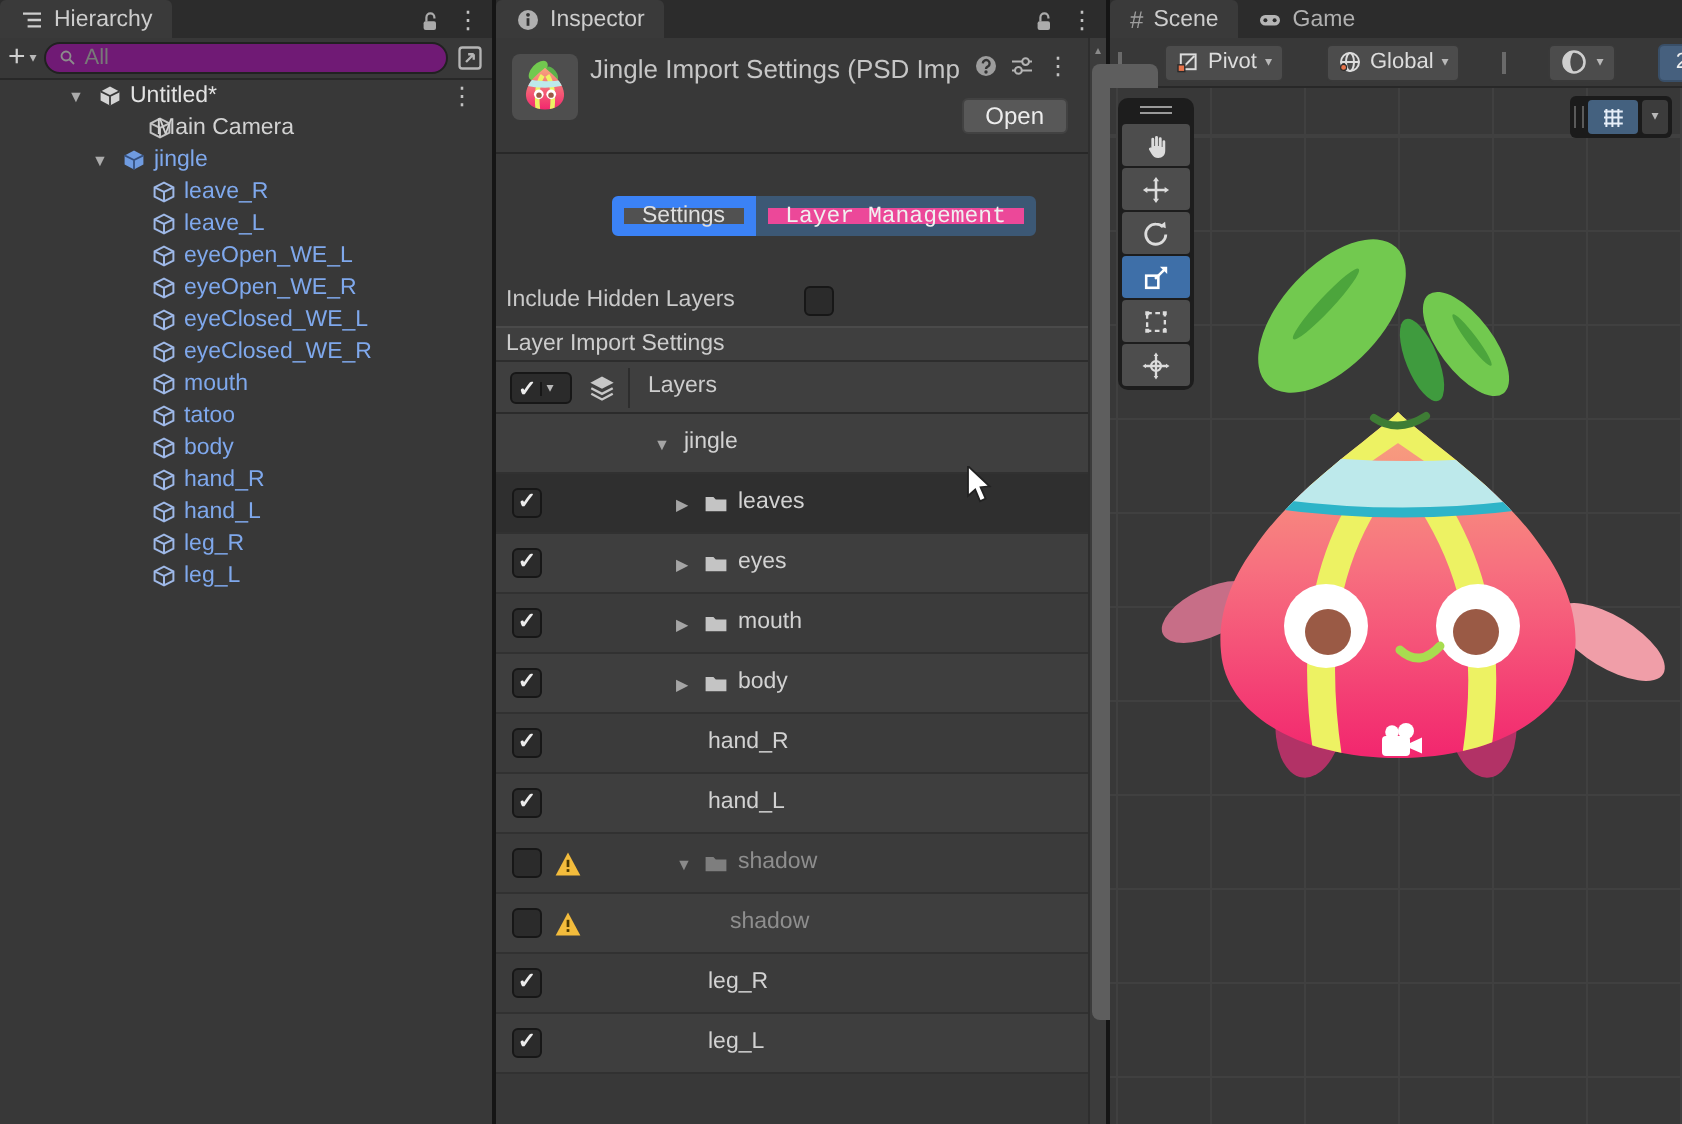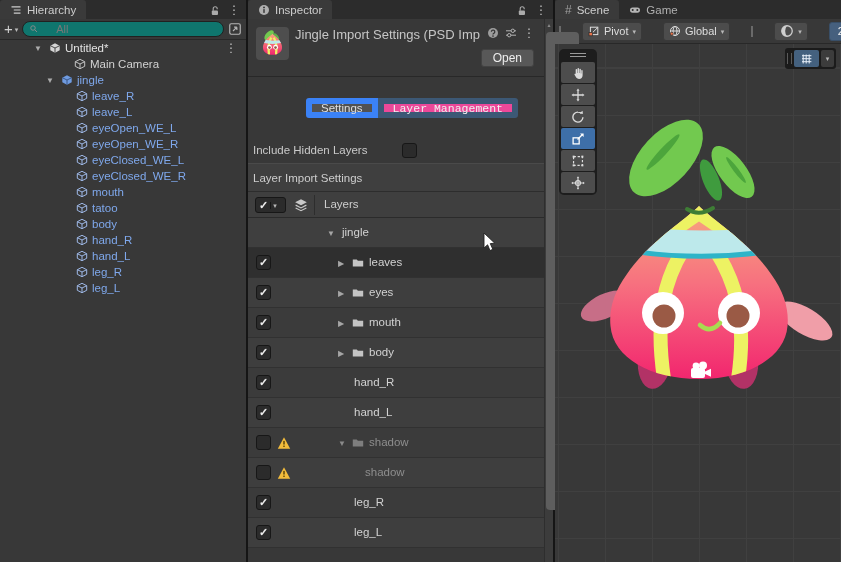--- a/index.html
+++ b/index.html
@@ -22,32 +22,32 @@
   .cb { width:15px; height:15px; background:#2B2B2B; border:1px solid #171717; border-radius:3px;
         display:flex; align-items:center; justify-content:center; flex:none; }
   .cb .mark { color:#EDEDED; font-size:11px; line-height:1; font-weight:bold; }
 
   
   .hierarchy { width:248px; flex:none; background:#383838; border-right:2px solid #151515; display:flex; flex-direction:column; }
   .h-toolbar { height:21px; display:flex; align-items:center; gap:4px; padding:0 4px 0 4px;
                border-bottom:1px solid #282828; background:#383838; }
   .add-btn { display:flex; align-items:center; gap:2px; color:#CFCFCF; }
   .add-btn .plus { font-size:15px; line-height:1; margin-top:-2px; }
-  .searchbox { flex:1; height:16px; background:#0f766e; border:1px solid #212121; border-radius:8px;
-               display:flex; align-items:center; gap:17px; padding:0 6px; color:#8C8C8C; }
+  .searchbox { flex:1; height:16px; background:#701a75; border:1px solid #212121; border-radius:8px;
+               display:flex; align-items:center; gap:3px; padding:0 6px; color:#8C8C8C; }
   .searchbox input { flex:1; background:transparent; border:none; outline:none; color:#CCC; font-size:11px;
                font-family:"Liberation Sans",sans-serif; }
   .searchbox input::placeholder { color:#787878; }
   .tree { position:relative; flex:1; }
   .hrow { position:relative; height:16px; }
   .hrow .caret { position:absolute; font-size:8px; color:#ABABAB; top:4px; }
   .hrow .icon { position:absolute; top:2px; }
   .hrow .lbl { position:absolute; top:1.5px; font-size:11.5px; white-space:nowrap; }
   .hrow.root .caret{left:34px} .hrow.root .icon{left:49px} .hrow.root .lbl{left:65px;color:#E2E2E2}
-  .hrow.d1n .icon{left:74px} .hrow.d1n .lbl{left:90px;color:#D2D2D2}
+  .hrow.d1n .icon{left:74px} .hrow.d1n .lbl{left:78px;color:#D2D2D2}
   .hrow.d1p .caret{left:46px} .hrow.d1p .icon{left:61px} .hrow.d1p .lbl{left:77px;color:#7FA8EC}
   .hrow.d2 .icon{left:76px; color:#9FB9E8} .hrow.d2 .lbl{left:92px;color:#7FA8EC}
   .hrow .row-kebab { position:absolute; right:9px; top:2px; }
 
   
   .inspector { width:307px; flex:none; background:#383838; border-right:2px solid #151515; display:flex; flex-direction:column; position:relative; }
   .insp-cols { flex:1; display:flex; min-height:0; }
   .insp-content { flex:1; min-width:0; }
   .insp-header { position:relative; height:58px; background:#383838; border-bottom:1px solid #282828; }
   .thumb { position:absolute; left:8px; top:8px; width:33px; height:33px; background:#4E4E4E; border-radius:4px; padding:1px; }
@@ -57,21 +57,21 @@
   .open-btn { position:absolute; right:10px; top:30px; background:#585858; border:1px solid #424242; border-radius:3px;
               color:#EDEDED; font-size:12px; padding:1px 11px; }
   .seg-tabs { margin:21px 0 0 58px; display:flex; height:20px; }
   .seg { padding:0 9px; display:flex; align-items:center; font-size:11.5px; background:#515151; color:#DFDFDF;
          border:6px solid #3b82f6; }
   .seg.first { border-radius:3px 0 0 3px; }
   .seg.sel { background:#ec4899; border-color:#3C5875; border-radius:0 3px 3px 0; color:#F0F0F0;font-family:Liberation Mono, monospace; }
   .include-row { position:relative; margin-top:25px; height:16px;text-align:center; }
   .include-row .lab { position:absolute; left:5px; top:1px; font-size:11.5px; color:#C9C9C9; }
   .include-row .cb { position:absolute; left:154px; top:0; }
-  .section-hdr { margin-top:4px; height:29px; background:#3F3F3F; border-top:1px solid #4A4A4A;
+  .section-hdr { margin-top:4px; height:18px; background:#3F3F3F; border-top:1px solid #4A4A4A;
                  border-bottom:1px solid #2D2D2D; display:flex; align-items:center; padding-left:5px;
                  font-size:11.5px; color:#CDCDCD; }
   .table-hdr { position:relative; height:26px; background:#3F3F3F; border-bottom:1px solid #2B2B2B; }
   .cb-combo { position:absolute; left:7px; top:5px; width:31px; height:16px; background:#2B2B2B;
               border:1px solid #171717; border-radius:3px; display:flex; align-items:center; }
   .cb-combo .mark { color:#EDEDED; font-size:11px; font-weight:bold; padding:0 2px 0 3px; }
   .cb-combo .dd { border-left:1px solid #171717; padding:0 2px; }
   .th-stack { position:absolute; left:46px; top:6px; color:#C8C8C8; }
   .th-sep { position:absolute; left:66px; top:3px; width:1px; height:20px; background:#2D2D2D; }
   .th-label { position:absolute; left:76px; top:6px; font-size:11.5px; color:#CDCDCD; }

